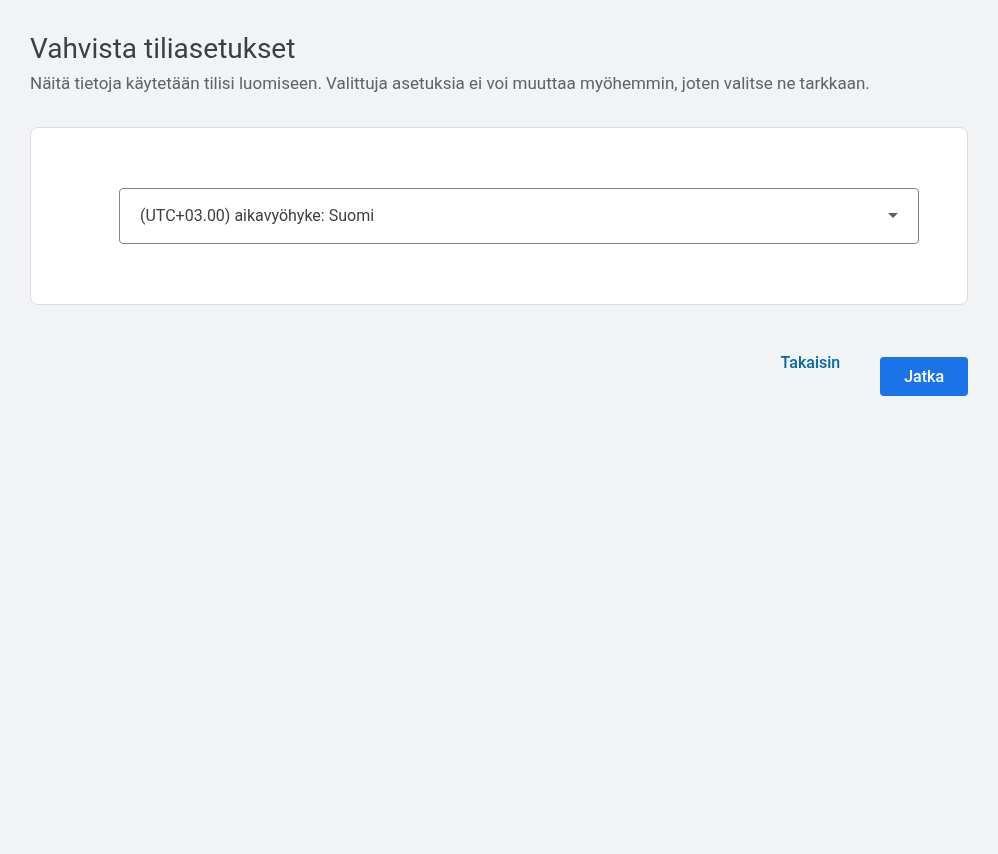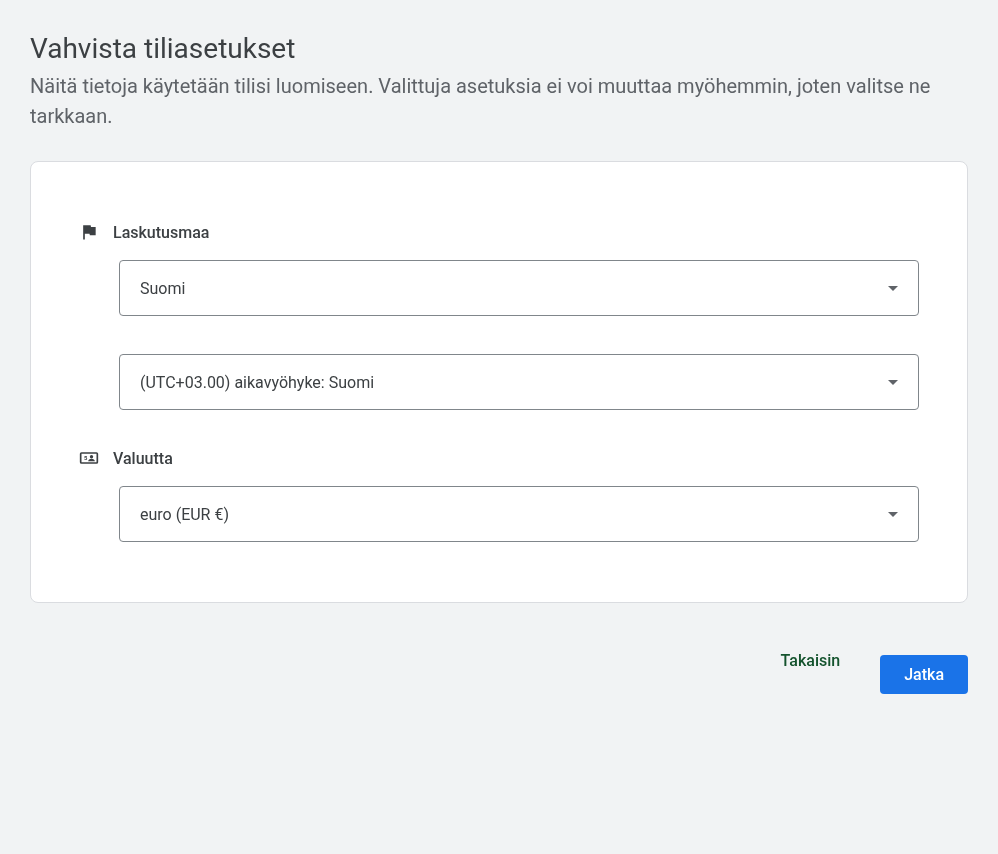--- a/index.html
+++ b/index.html
@@ -10,21 +10,21 @@
       height: 854px;
       padding: 32px 30px;
     }
     .page-title {
       font-size: 28px;
       font-weight: 400;
       color: #3c4043;
       margin-bottom: 6px;
     }
     .page-subtitle {
-      font-size: 20px;
+      font-size: 17px;
       color: #5f6368;
       line-height: 1.5;
       margin-bottom: 30px;
     }
     .card {
       background: #fff;
       border: 1px solid #dadce0;
       border-radius: 8px;
       padding: 60px 48px 60px 48px;
     }
@@ -88,80 +88,45 @@
       padding: 10px 24px;
       font-size: 16px;
       font-weight: 500;
       border-radius: 4px;
       cursor: pointer;
       border: none;
       font-family: inherit;
     }
     .btn-text {
       background: transparent;
-      color: #14532d;
+      color: #0369a1;
     }
     .btn-primary {
       background: #1a73e8;
       color: #fff;
       margin-top: 28px;
     }
   </style>
 </head>
 <body>
 
 <h1 class="page-title">Vahvista tiliasetukset</h1>
 <p class="page-subtitle">Näitä tietoja käytetään tilisi luomiseen. Valittuja asetuksia ei voi muuttaa myöhemmin, joten valitse ne tarkkaan.</p>
 
 <div class="card">
 
-  <div class="form-group">
-    <div class="label-row">
-      <span class="label-icon">
-        <svg viewBox="0 0 24 24" fill="currentColor">
-            <path d="M14.4 6L14 4H5v17h2v-7h5.6l.4 2h7V6z"></path>
-          </svg>
-      </span>
-      <span class="label-text">Laskutusmaa</span>
-    </div>
-    <div class="select-wrapper">
-      <div class="select-box">
-        <span class="select-value">Suomi</span>
-        <span class="dropdown-arrow"></span>
-      </div>
-    </div>
-  </div>
 
   <div class="form-group">
     <div class="select-wrapper">
       <div class="select-box">
         <span class="select-value">(UTC+03.00) aikavyöhyke: Suomi</span>
         <span class="dropdown-arrow"></span>
       </div>
     </div>
   </div>
 
-  <div class="form-group">
-    <div class="label-row">
-      <span class="label-icon">
-        <svg viewBox="0 0 24 24" fill="currentColor">
-            <rect x="2" y="6" width="20" height="12" rx="1" fill="none" stroke="currentColor" stroke-width="2"></rect>
-            <text x="6" y="14" font-size="7" font-weight="bold">5</text>
-            <circle cx="15" cy="10.5" r="2"></circle>
-            <path d="M11 16c0-1.6 1.8-3 4-3s4 1.4 4 3"></path>
-          </svg>
-      </span>
-      <span class="label-text">Valuutta</span>
-    </div>
-    <div class="select-wrapper">
-      <div class="select-box">
-        <span class="select-value">euro (EUR €)</span>
-        <span class="dropdown-arrow"></span>
-      </div>
-    </div>
-  </div>
 
 </div>
 
 <div class="button-row">
   <button class="btn btn-text">Takaisin</button>
   <button class="btn btn-primary">Jatka</button>
 </div>
 
 </body></html>

